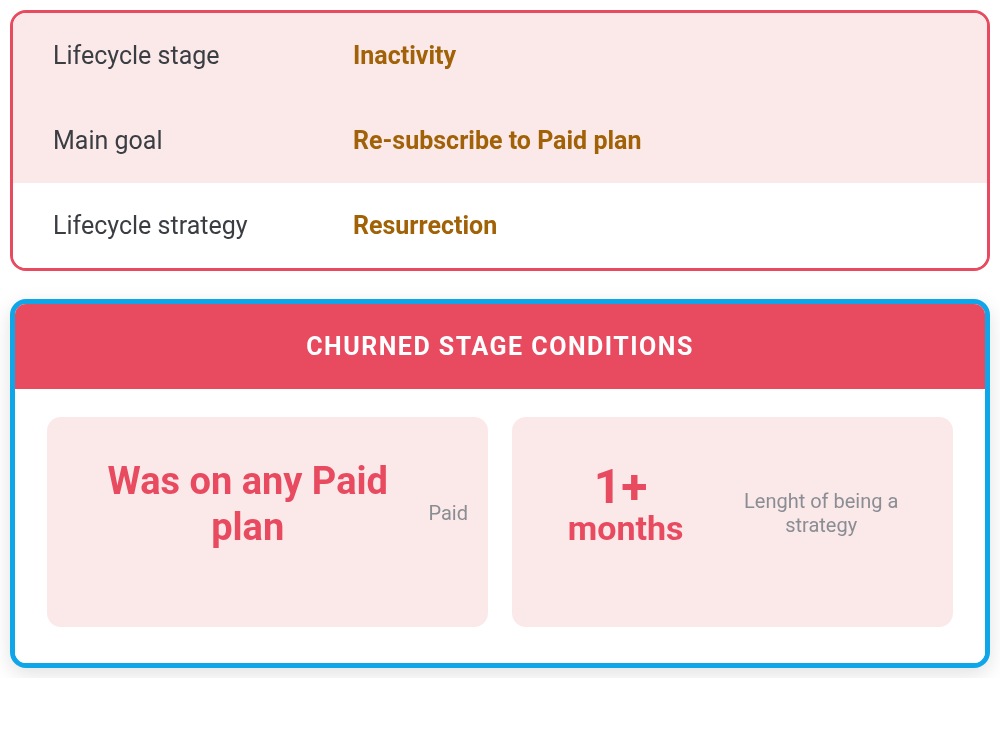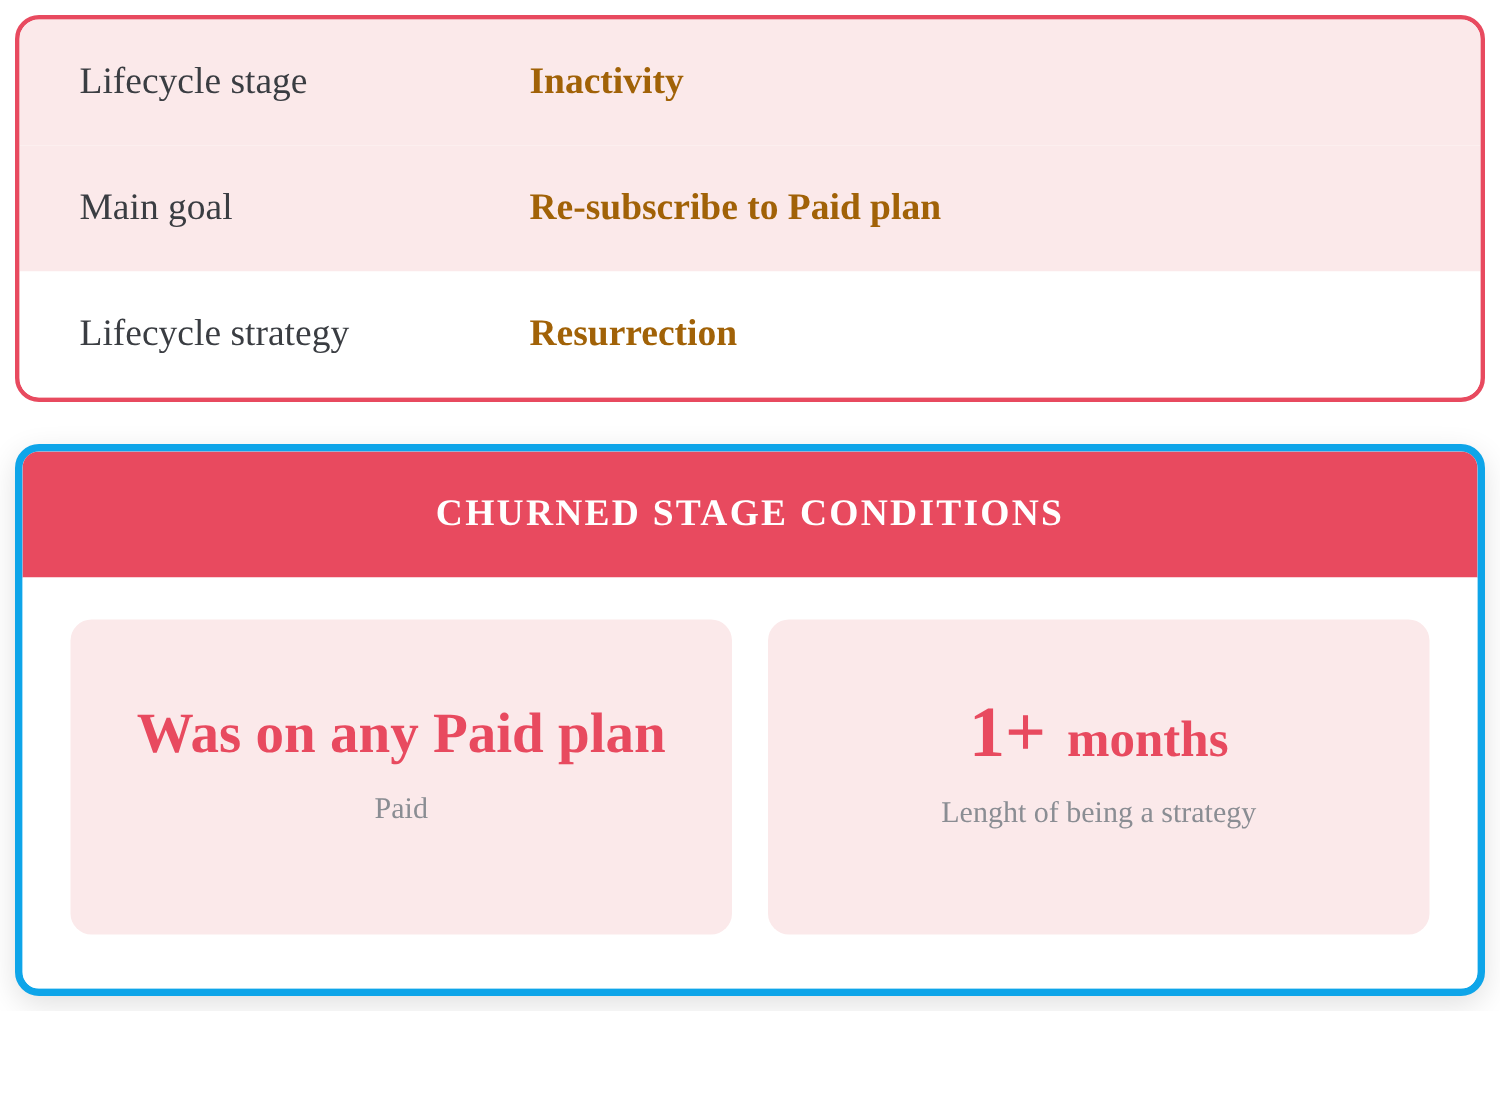--- a/index.html
+++ b/index.html
@@ -1,19 +1,18 @@
 <!DOCTYPE html>
 <html><head>
   <meta charset="utf-8">
   <style>
     * {
       margin: 0;
       padding: 0;
       box-sizing: border-box;
-      font-family: Liberation Serif, serif;
     }
     body {
       font-family: -apple-system, BlinkMacSystemFont, 'Segoe UI', Roboto, Helvetica, Arial, sans-serif;
       background: #ffffff;
       padding: 10px;
       width: 1000px;
     }
     .info-card {
       border: 3px solid #e84a5f;
       border-radius: 16px;
@@ -65,21 +64,21 @@
       padding: 28px 32px 36px 32px;
       background: #ffffff;
     }
     .condition-box {
       flex: 1;
       background: #fbe9ea;
       border-radius: 14px;
       padding: 18px 20px 36px 20px;
       text-align: center;
       display: flex;
-      flex-direction: column;
+      flex-direction: row;
       align-items: center;
       justify-content: center;
       min-height: 210px;
     }
     .condition-title {
       font-size: 38px;
       font-weight: 700;
       color: #e84a5f;
       line-height: 1.2;
       margin-bottom: 16px;

